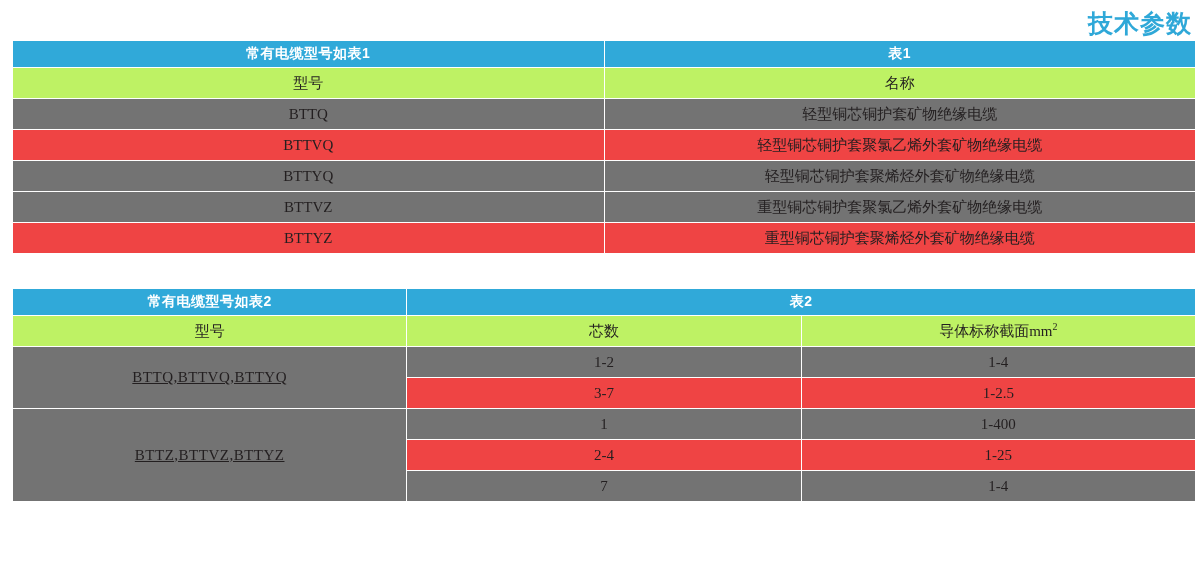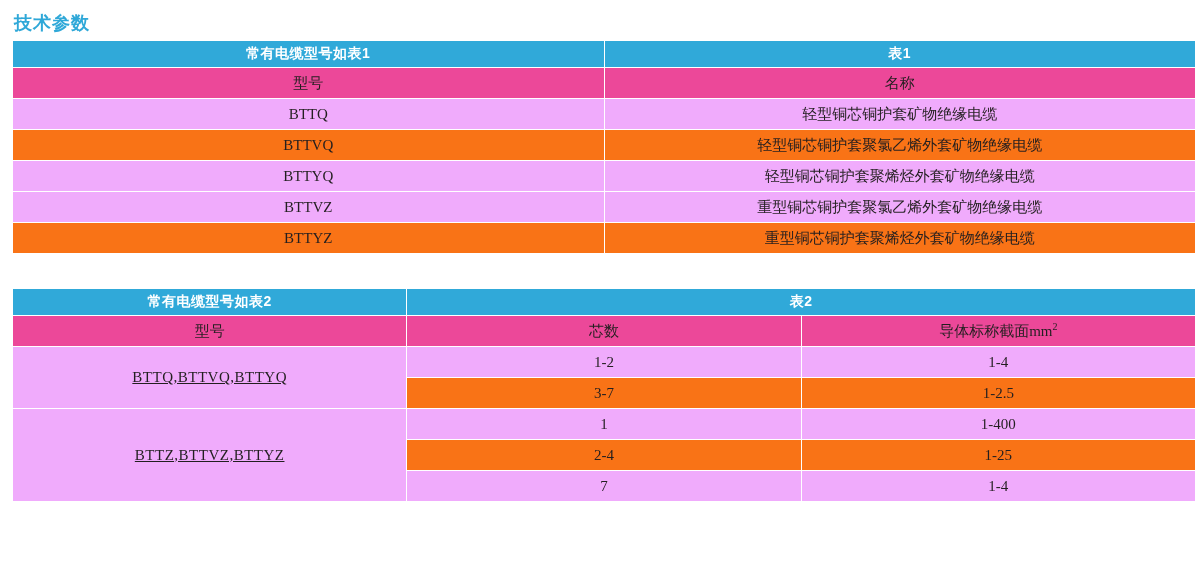--- a/index.html
+++ b/index.html
@@ -16,26 +16,27 @@
   }
   .page {
     position: relative;
     width: 1200px;
     height: 563px;
     box-sizing: border-box;
     padding: 0 8px;
   }
   .page-title {
     font-family: "Liberation Sans", "DejaVu Sans", sans-serif;
-    font-size: 18px;
+    font-size: 25px;
     font-weight: bold;
     color: #2fa8d8;
     letter-spacing: 1px;
     margin: 6px 0 0 6px;
     line-height: 34px;
+    text-align: right;
   }
   table {
     border-collapse: collapse;
     width: 1184px;
     table-layout: fixed;
     margin-left: 4px;
   }
   .tbl-head td {
     background: #30a9d9;
     color: #ffffff;
@@ -49,24 +50,24 @@
   .tbl-head td.right {
     font-weight: bold;
   }
   td {
     border: 1px solid #ffffff;
     text-align: center;
     font-size: 15px;
     height: 30px;
     padding: 0;
   }
-  .row-a td { background: #f0abfc; }
-  .row-b td { background: #f97316; }
+  .row-a td { background: #737373; }
+  .row-b td { background: #ef4444; }
   .hdr-row td {
-    background: #ec4899;
+    background: #bef264;
     font-size: 15px;
   }
   .col-model { width: 280px; }
   .spacer { height: 22px; }
   .merged {
     background: #ddeef8;
     font-size: 15px;
     letter-spacing: 0.5px;
     text-decoration: underline;
   }

